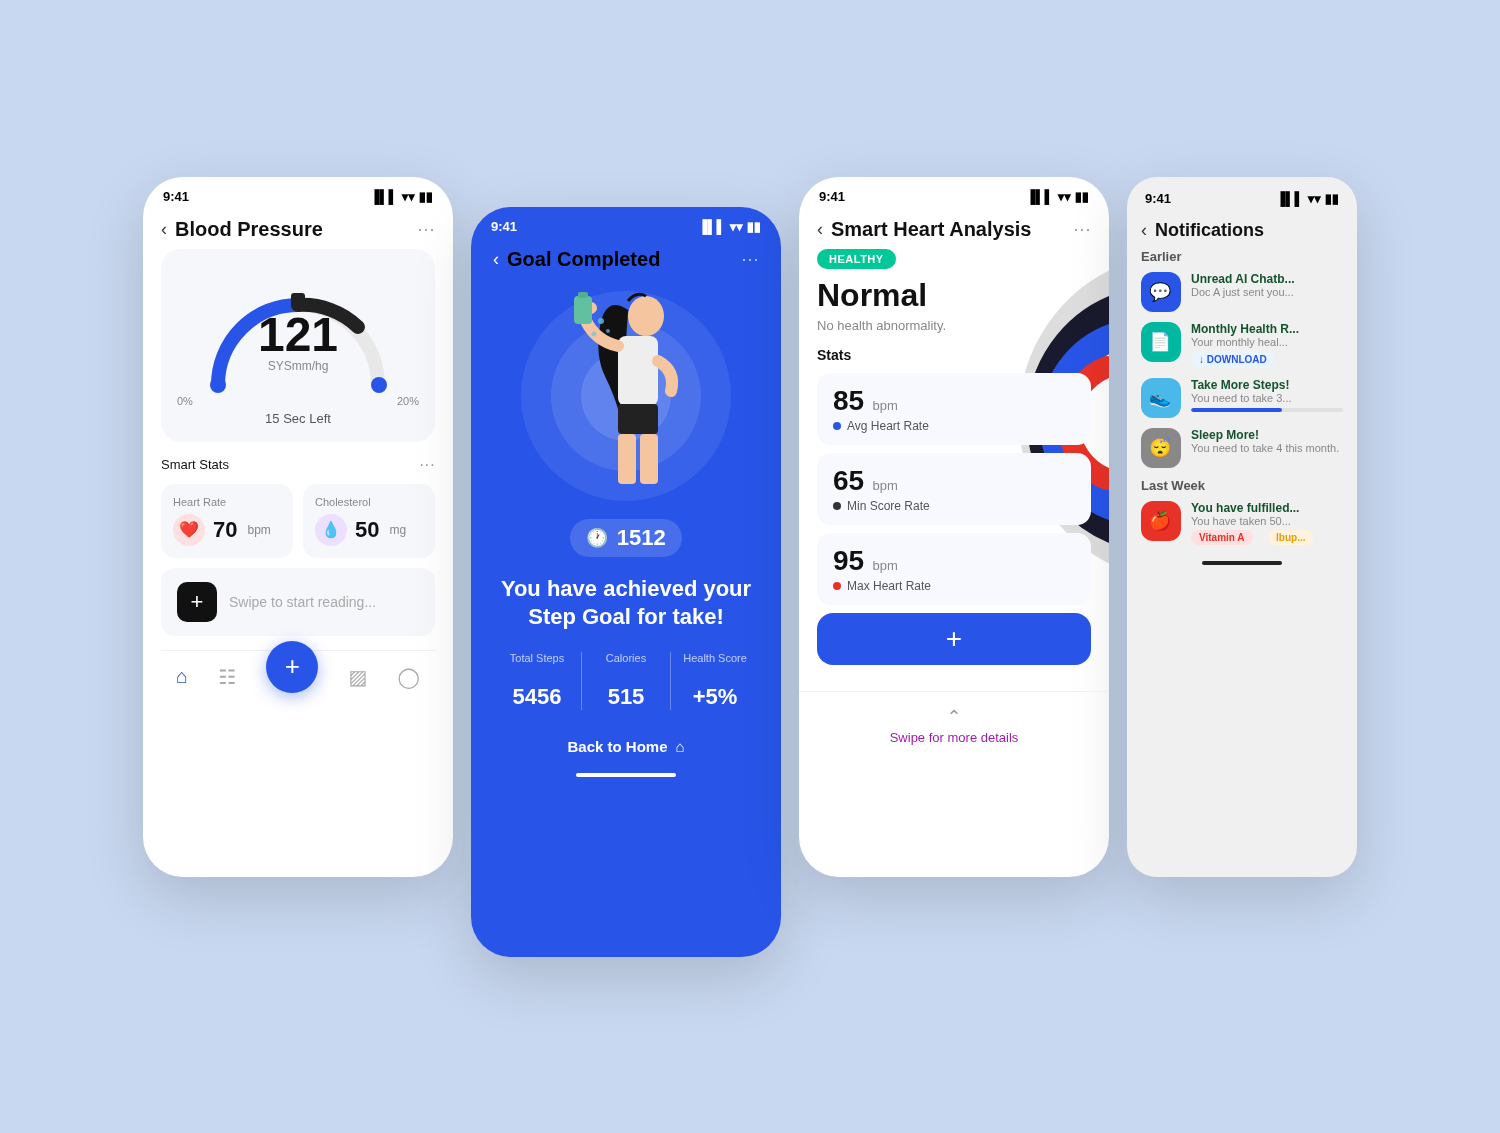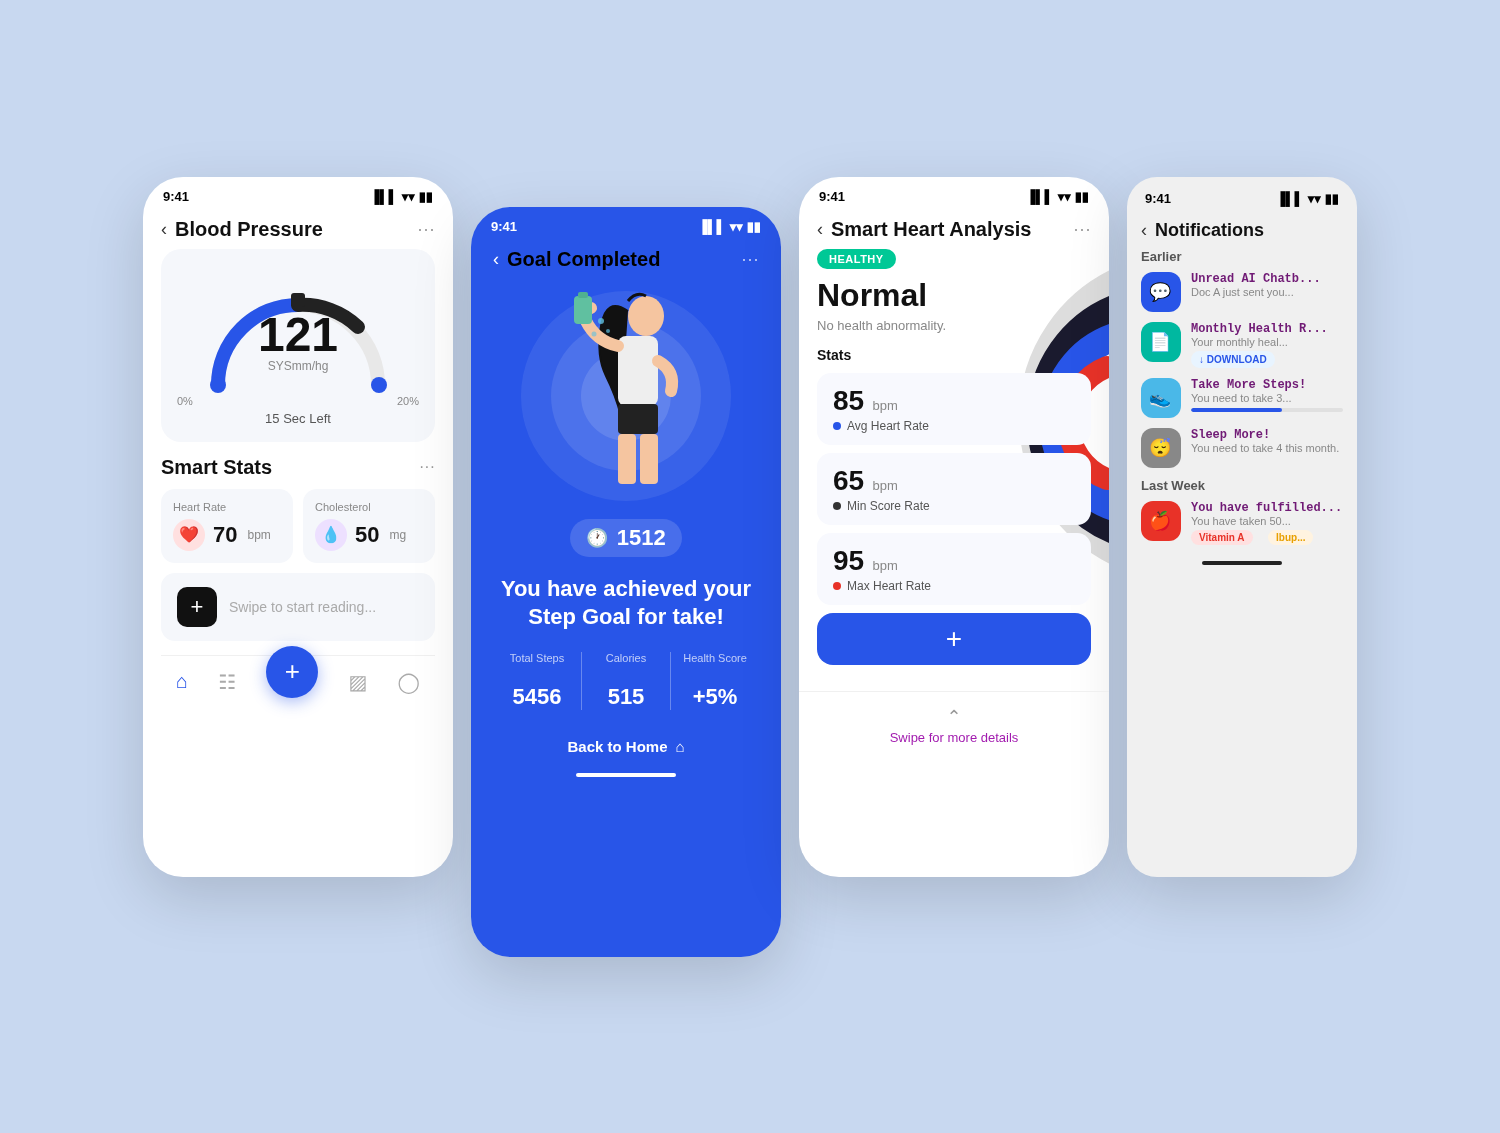--- a/index.html
+++ b/index.html
@@ -137,22 +137,22 @@
     }
 
     
     .smart-stats-header {
       display: flex;
       justify-content: space-between;
       align-items: center;
       margin-bottom: 10px;
     }
     .smart-stats-header .title {
-      font-size: 20px;
-      font-weight: 700;
+      font-size: 13px;
+      font-weight: 400;
       color: #111;
     }
     .stats-row {
       display: flex;
       gap: 10px;
       margin-bottom: 10px;
     }
     .stat-card {
       flex: 1;
       background: #f5f7fb;
@@ -443,25 +443,24 @@
     }
     .notif-icon.blue-dark { background: #2855e8; color: #fff; }
     .notif-icon.teal { background: #00b8a0; color: #fff; }
     .notif-icon.blue-light { background: #4ab8e8; color: #fff; }
     .notif-icon.gray { background: #888; color: #fff; }
     .notif-icon.red { background: #e83228; color: #fff; }
     .notif-content { flex: 1; min-width: 0; }
     .notif-content .n-title {
       font-size: 12px;
       font-weight: 700;
-      color: #701a75;
+      color: #14532d;
       white-space: nowrap;
       overflow: hidden;
       text-overflow: ellipsis;
-      font-family: Liberation Mono, monospace;
     }
     .notif-content .n-sub {
       font-size: 11px;
       color: #888;
       white-space: nowrap;
       overflow: hidden;
       text-overflow: ellipsis;
     }
     .download-pill {
       display: inline-block;

